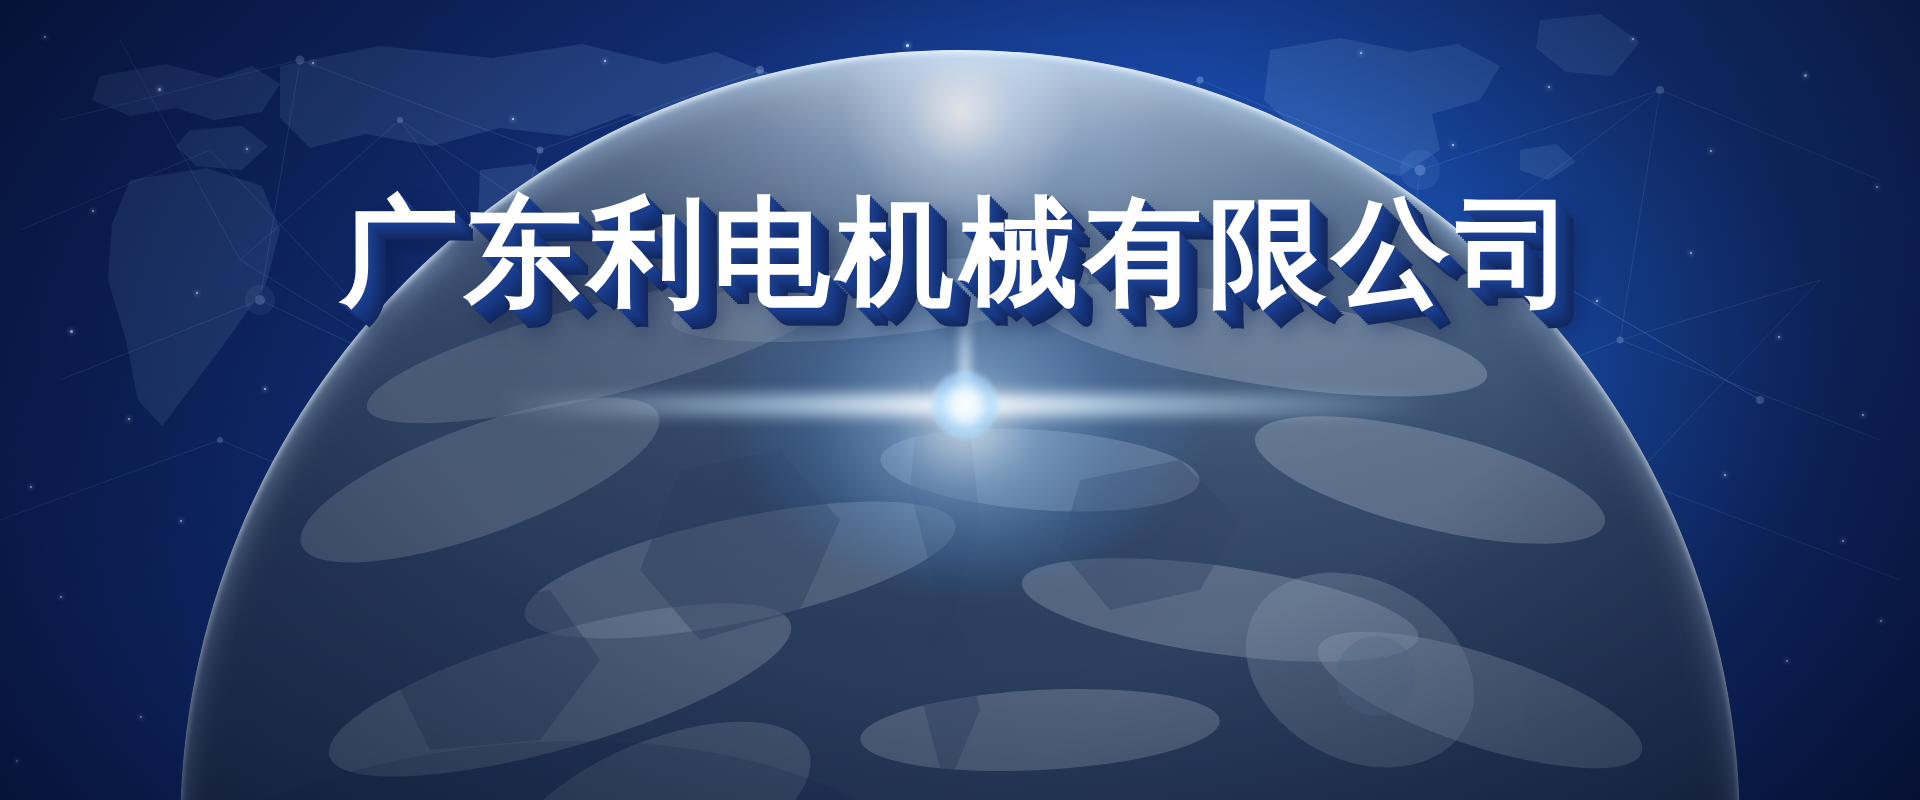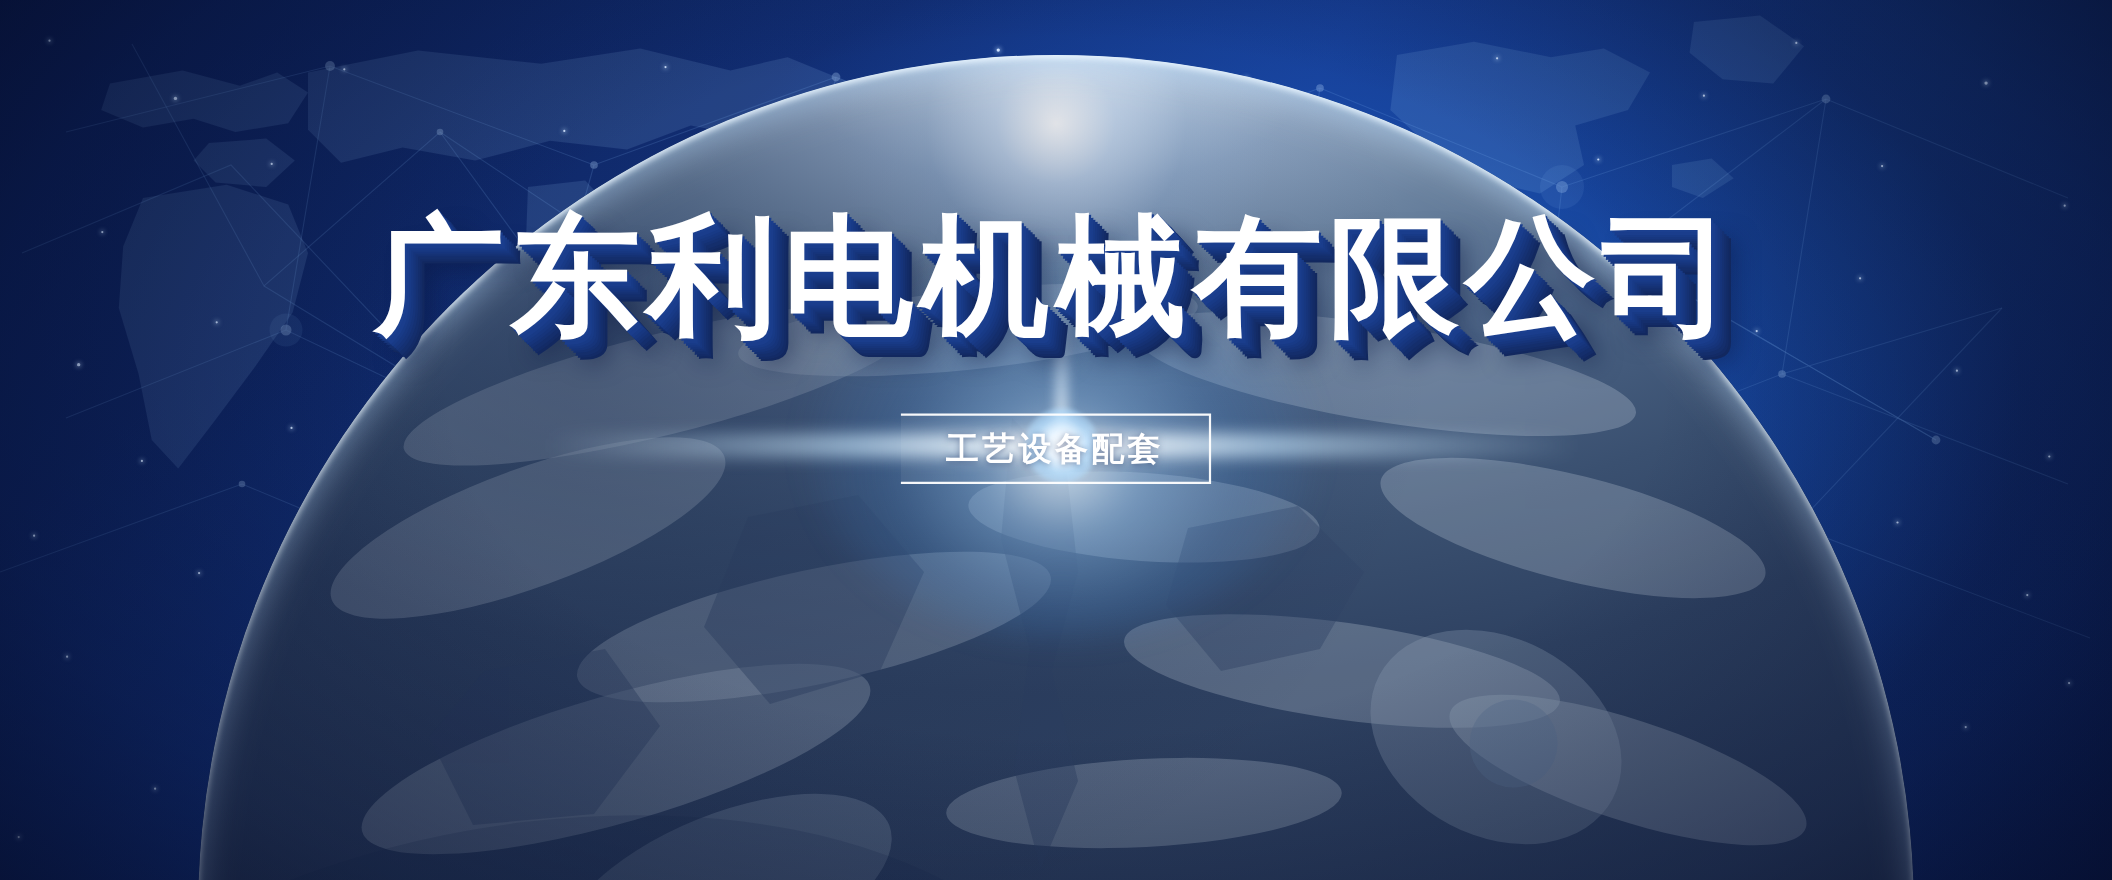--- a/index.html
+++ b/index.html
@@ -387,17 +387,16 @@
     <div class="core"></div>
   </div>
 
   <div id="vignette"></div>
 
   <div id="content">
 
     <div id="company-title">广东利电机械有限公司</div>
 
     <div id="badges">
-      <div class="badge outline">工艺设备配套</div>
     </div>
 
   </div>
 </div>
 
 </body></html>

